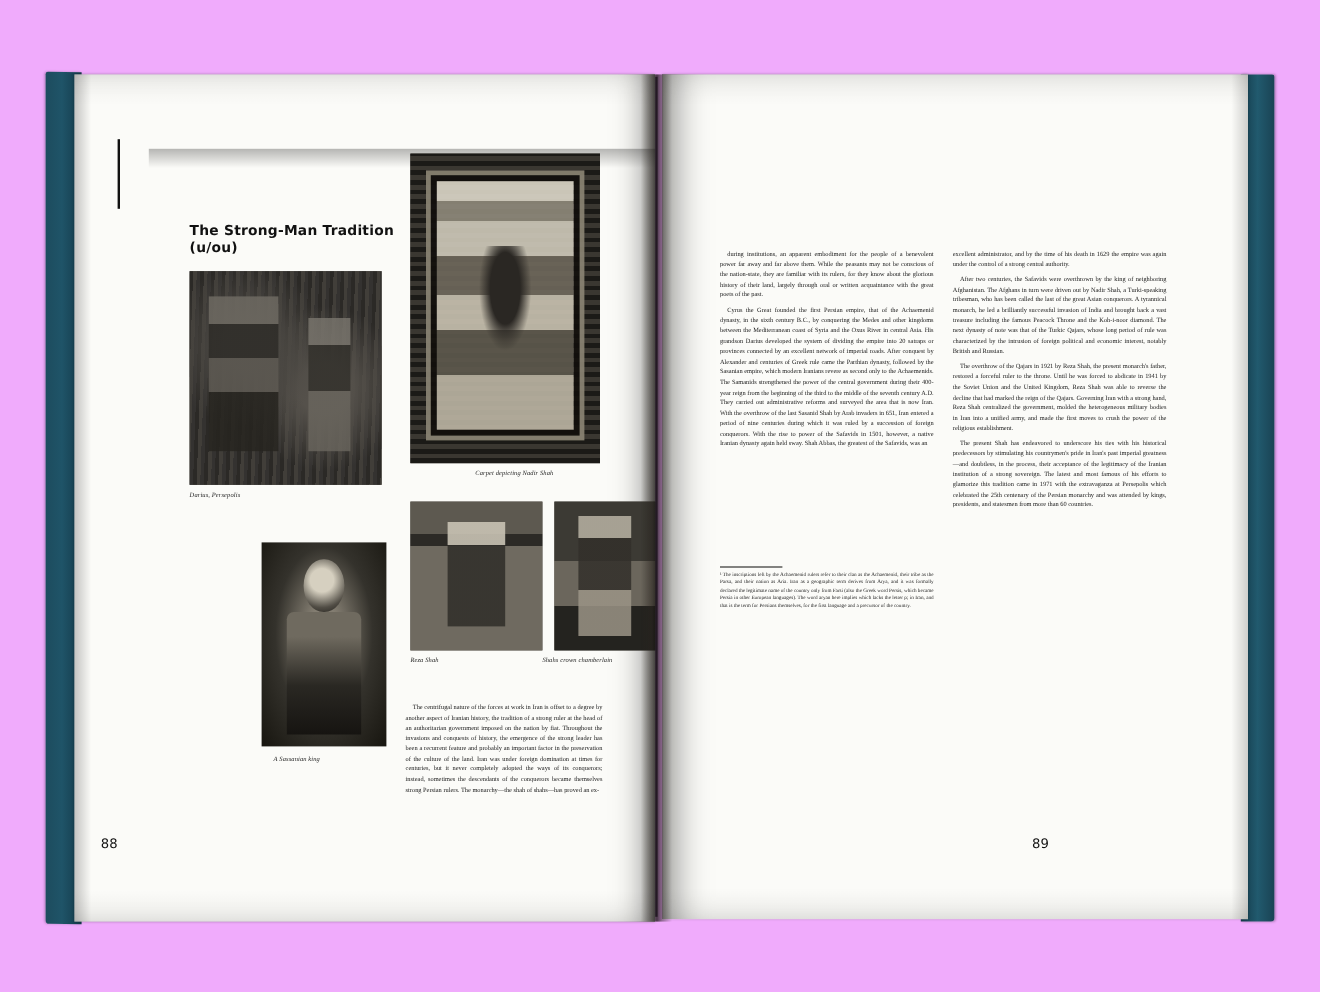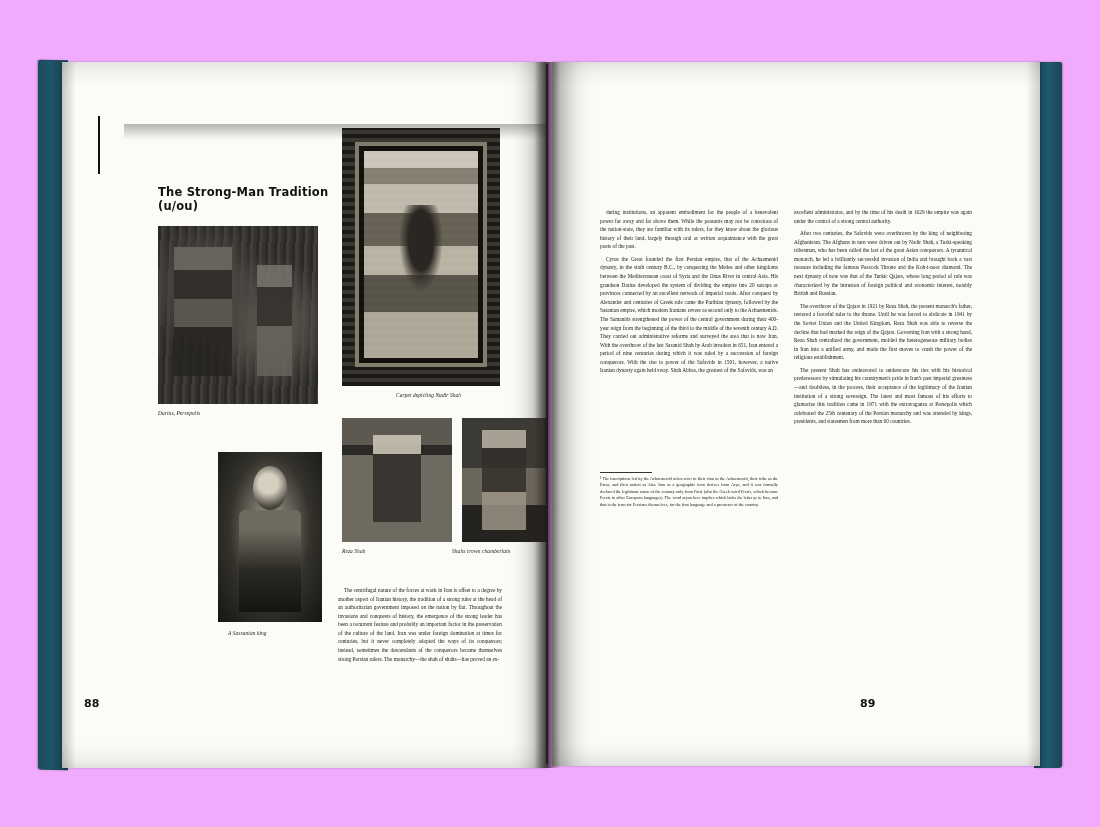--- a/index.html
+++ b/index.html
@@ -266,21 +266,21 @@
     text-align: justify;
     color: #222;
   }
   .footnote .rule {
     width: 52px; height: 1px; background: #333; margin-bottom: 3px;
   }
 
   .folio {
     position: absolute;
     font-family: "DejaVu Sans", sans-serif;
-    font-weight: bold;
+    font-weight: normal;
     font-size: 11px;
     color: #111;
   }
   .folio-left  { left: 84px;  top: 697px; }
   .folio-right { left: 860px; top: 697px; }
 
   
   .edge-l {
     position:absolute; left:62px; top:62px; width:14px; height:706px;
     background: linear-gradient(to right, rgba(0,0,0,0.22), rgba(0,0,0,0));

